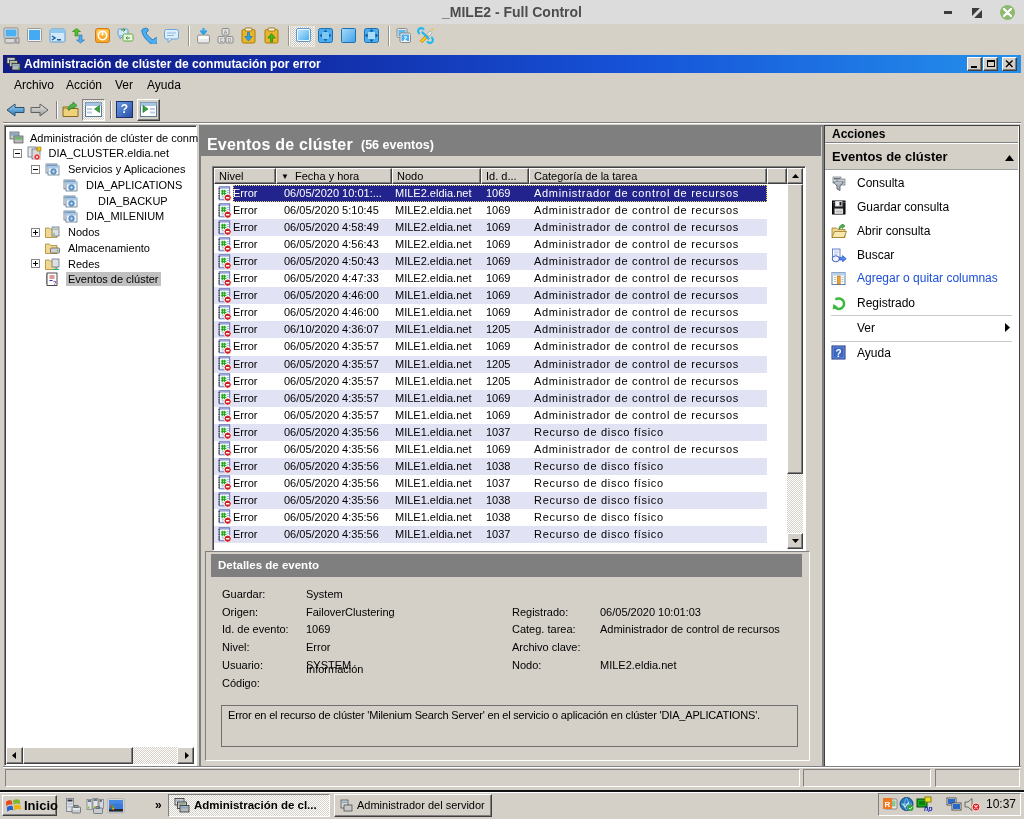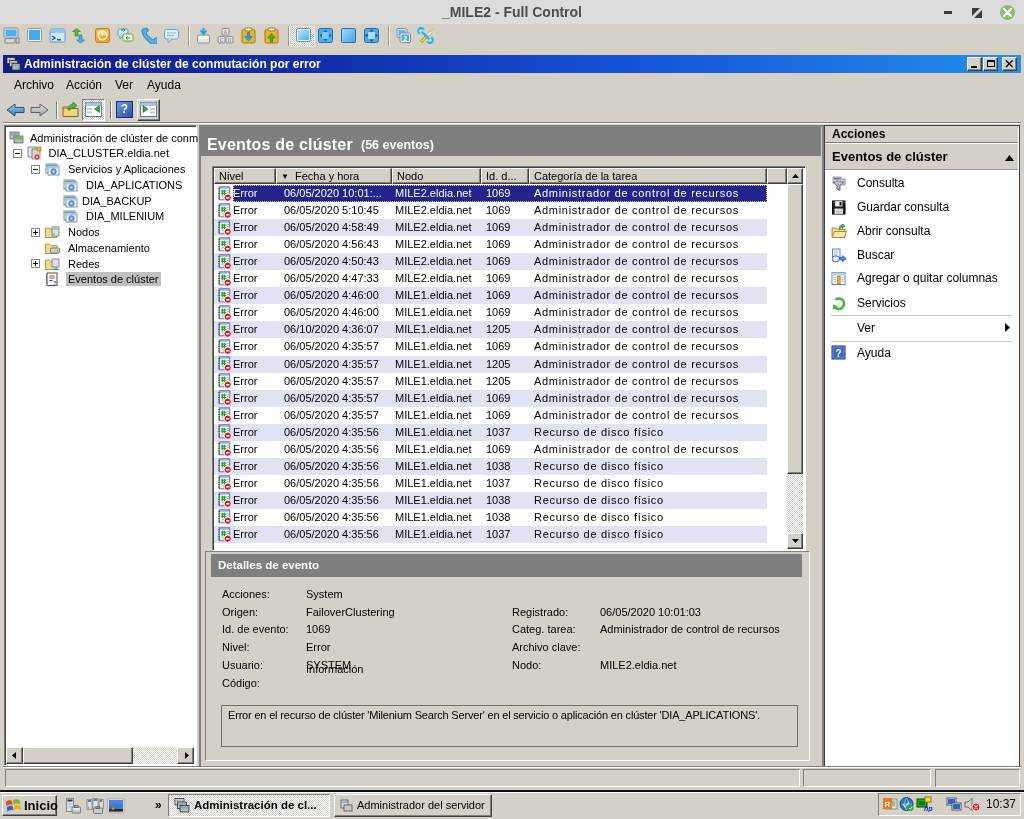--- a/index.html
+++ b/index.html
@@ -251,21 +251,21 @@
   </svg>
 <div class="a" style="left:84px;top:177.75px;height:14px;line-height:14px;font-size:11px;color:#000;padding:0 2px;white-space:nowrap">DIA_APLICATIONS</div>
 <svg class="a" style="left:63px;top:193.5px" width="15" height="14" viewBox="0 0 15 14">
     <rect x="1" y="2" width="11" height="9" fill="#f4f4f4" stroke="#607890" stroke-width="0.8"></rect>
     <rect x="1" y="2" width="11" height="2.5" fill="#90b0d0"></rect>
     <rect x="3" y="4" width="11" height="9" fill="#eef4fa" stroke="#607890" stroke-width="0.8"></rect>
     <rect x="3" y="4" width="11" height="2.5" fill="#a8c8e8"></rect>
     <circle cx="8.5" cy="9.5" r="2.8" fill="#6aa0d8" stroke="#3a6a9a" stroke-width="0.6"></circle>
     <circle cx="8.5" cy="9.5" r="1" fill="#d8eaf8"></circle>
   </svg>
-<div class="a" style="left:80px;top:193.5px;height:14px;line-height:14px;font-size:11px;color:#000;padding:0 2px;white-space:nowrap">DIA_BACKUP</div>
+<div class="a" style="left:96px;top:193.5px;height:14px;line-height:14px;font-size:11px;color:#000;padding:0 2px;white-space:nowrap">DIA_BACKUP</div>
 <svg class="a" style="left:63px;top:209.25px" width="15" height="14" viewBox="0 0 15 14">
     <rect x="1" y="2" width="11" height="9" fill="#f4f4f4" stroke="#607890" stroke-width="0.8"></rect>
     <rect x="1" y="2" width="11" height="2.5" fill="#90b0d0"></rect>
     <rect x="3" y="4" width="11" height="9" fill="#eef4fa" stroke="#607890" stroke-width="0.8"></rect>
     <rect x="3" y="4" width="11" height="2.5" fill="#a8c8e8"></rect>
     <circle cx="8.5" cy="9.5" r="2.8" fill="#6aa0d8" stroke="#3a6a9a" stroke-width="0.6"></circle>
     <circle cx="8.5" cy="9.5" r="1" fill="#d8eaf8"></circle>
   </svg>
 <div class="a" style="left:84px;top:209.25px;height:14px;line-height:14px;font-size:11px;color:#000;padding:0 2px;white-space:nowrap">DIA_MILENIUM</div>
 <div class="a" style="left:30.5px;top:227.5px;width:9px;height:9px;border:1px solid #848484;background:#fff"></div>
@@ -688,21 +688,21 @@
     <path d="M0 5 L3.5 1 L7 5z" fill="#000"></path>
   </svg>
 <div class="a rz" style="left:787px;top:533px;width:16px;height:16px;background:#d4d0c8"></div>
 <svg class="a" style="left:792px;top:538px" width="7" height="7" viewBox="0 0 7 7">
     <path d="M0 1 L3.5 5 L7 1z" fill="#000"></path>
   </svg>
 <div class="a rz" style="left:787px;top:184px;width:16px;height:290px;background:#d4d0c8"></div>
 <div class="a" style="left:205px;top:551px;width:605px;height:210px;border:1px solid #808080;border-right-color:#fff;border-bottom-color:#fff;background:#d4d0c8"></div>
 <div class="a" style="left:211px;top:554px;width:591px;height:23px;background:#7f7f7f"></div>
 <div class="a" style="left:218px;top:554px;height:23px;line-height:23px;font-weight:bold;font-size:11.5px;color:#fff">Detalles de evento</div>
-<div class="a" style="left:222px;top:588px;font-size:11px;color:#000">Acciones:</div>
+<div class="a" style="left:222px;top:588px;font-size:11px;color:#000">Guardar:</div>
 <div class="a" style="left:306px;top:588px;font-size:11px;color:#000">System</div>
 <div class="a" style="left:222px;top:605.7px;font-size:11px;color:#000">Origen:</div>
 <div class="a" style="left:306px;top:605.7px;font-size:11px;color:#000">FailoverClustering</div>
 <div class="a" style="left:512px;top:605.7px;font-size:11px;color:#000">Registrado:</div>
 <div class="a" style="left:600px;top:605.7px;font-size:11px;color:#000">06/05/2020 10:01:03</div>
 <div class="a" style="left:222px;top:623.4px;font-size:11px;color:#000">Id. de evento:</div>
 <div class="a" style="left:306px;top:623.4px;font-size:11px;color:#000">1069</div>
 <div class="a" style="left:512px;top:623.4px;font-size:11px;color:#000">Categ. tarea:</div>
 <div class="a" style="left:600px;top:623.4px;font-size:11px;color:#000">Administrador de control de recursos</div>
 <div class="a" style="left:222px;top:641.1px;font-size:11px;color:#000">Nivel:</div>
@@ -756,26 +756,26 @@
     <ellipse cx="4.8" cy="10.8" rx="3.6" ry="3" fill="#eef2fc" stroke="#3050b0" stroke-width="0.9"></ellipse>
     <path d="M8.6 11.6 l3.6 -3 v1.8 h3 v2.6 h-3 v1.8 z" fill="#5588f0" stroke="#2050b8" stroke-width="0.7" transform="rotate(180 11.9 11.2)"></path>
   </svg>
 <div class="a" style="left:857px;top:248px;font-size:12px;color:#000">Buscar</div>
 <svg class="a" style="left:831px;top:270.5px" width="16" height="15" viewBox="0 0 16 15">
     <rect x="1" y="1.5" width="13" height="12" fill="#fff" stroke="#6080a8"></rect>
     <rect x="1" y="1.5" width="13" height="3" fill="#b8d0e8"></rect>
     <rect x="6.2" y="5" width="3" height="8" fill="#f0a030" stroke="#b06a10" stroke-width="0.5"></rect>
     <path d="M3 6.5 h2 M3 8.5 h2 M3 10.5 h2 M10.5 6.5 h2 M10.5 8.5 h2 M10.5 10.5 h2" stroke="#8aa" stroke-width="0.7"></path>
   </svg>
-<div class="a" style="left:857px;top:271px;font-size:12px;color:#000000">Agregar o quitar columnas</div>
+<div class="a" style="left:857px;top:271px;font-size:12px;color:#1d4ed8">Agregar o quitar columnas</div>
 <svg class="a" style="left:831px;top:295.5px" width="16" height="15" viewBox="0 0 16 15">
     <path d="M3.2 10.4 A5.3 5.3 0 1 0 4.4 3.6" fill="none" stroke="#3cb83c" stroke-width="2.5"></path>
     <path d="M1.6 13.6 l0.8 -5.6 4.8 3.2z" fill="#3cb83c"></path>
   </svg>
-<div class="a" style="left:857px;top:296px;font-size:12px;color:#000">Servicios</div>
+<div class="a" style="left:857px;top:296px;font-size:12px;color:#000">Registrado</div>
 <div class="a" style="left:831px;top:315px;width:181px;height:1px;background:#c8c8c8"></div>
 <div class="a" style="left:857px;top:321px;font-size:12px;color:#000">Ver</div>
 <svg class="a" style="left:1005px;top:323px" width="5" height="9" viewBox="0 0 5 9">
     <path d="M0 0 L5 4.5 L0 9z" fill="#000"></path>
   </svg>
 <div class="a" style="left:831px;top:341px;width:181px;height:1px;background:#c8c8c8"></div>
 <svg class="a" style="left:831px;top:345px" width="16" height="15" viewBox="0 0 16 15">
     <rect x="1" y="1" width="13" height="13" fill="#3b66c4" stroke="#1a337a"></rect>
     <rect x="2" y="2" width="11" height="11" fill="none" stroke="#7a9ae0" stroke-width="0.8"></rect>
     <text x="7.5" y="11.5" font-size="10" font-weight="bold" text-anchor="middle" fill="#fff" font-family="Liberation Sans">?</text>

